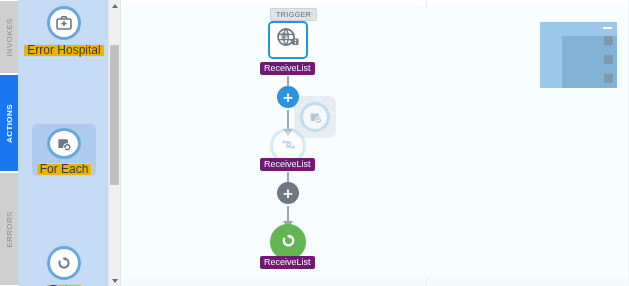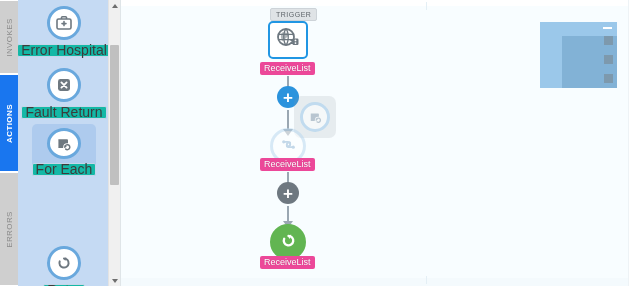--- a/index.html
+++ b/index.html
@@ -96,23 +96,23 @@
     background: #ffffff;
     border: 3px solid #69a8dd;
     box-sizing: border-box;
     display: flex;
     align-items: center;
     justify-content: center;
   }
   .pi-icon svg { display:block; }
   .pi-label {
     margin-top: 4px;
-    font-size: 14px;
+    font-size: 12px;
     color: #3c3c3c;
-    background: #14b8a6;
+    background: #eab308;
     border: 1px solid #c6d6e8;
     border-radius: 2px;
     padding: 1px 3px;
     white-space: nowrap;
     line-height: 9px;
     text-align: center;
   }
 
   
   .pal-scroll {
@@ -201,21 +201,21 @@
     border: 2px solid #2196e3;
     border-radius: 5px;
     box-sizing: border-box;
     display: flex; align-items: center; justify-content: center;
   }
 
   .node-label {
     position: absolute;
     font-size: 9px;
     color: #ffffff;
-    background: #ec4899;
+    background: #701a75;
     border-radius: 2px;
     padding: 1px 4px;
     line-height: 11px;
     white-space: nowrap;
     text-shadow: 0 0 1px rgba(0,0,0,.25);
   }
   #label-1 { left: 12px; top: 62px; }
   #label-2 { left: 12px; top: 158px; }
   #label-3 { left: 12px; top: 256px; }
 
@@ -363,29 +363,20 @@
         <div class="pi-icon">
           <svg width="20" height="20" viewBox="0 0 20 20">
             <rect x="3" y="6" width="14" height="10" rx="1.6" fill="none" stroke="#6e7880" stroke-width="1.6"></rect>
             <path d="M7.5 6V4.6c0-.5.4-.9.9-.9h3.2c.5 0 .9.4.9.9V6" fill="none" stroke="#6e7880" stroke-width="1.6"></path>
             <path d="M10 8.6v4M8 10.6h4" stroke="#6e7880" stroke-width="1.6" stroke-linecap="round"></path>
           </svg>
         </div>
         <div class="pi-label">Error Hospital</div>
       </div>
 
-      <div class="palette-item" style="top:64px;">
-        <div class="pi-icon">
-          <svg width="20" height="20" viewBox="0 0 20 20">
-            <rect x="4" y="4" width="12" height="12" rx="2.4" fill="#6e7880"></rect>
-            <path d="M7.4 7.4l5.2 5.2M12.6 7.4l-5.2 5.2" stroke="#ffffff" stroke-width="1.8" stroke-linecap="round"></path>
-          </svg>
-        </div>
-        <div class="pi-label">Fault Return</div>
-      </div>
 
       <div class="palette-item selected" style="top:124px; height:52px;">
         <div class="pi-icon">
           <svg width="20" height="20" viewBox="0 0 20 20">
             <path d="M4.4 5.2h8.4c.7 0 1.2.5 1.2 1.2v6.4c0 .7-.5 1.2-1.2 1.2H4.4" fill="#6e7880"></path>
             <circle cx="13.2" cy="13.2" r="4" fill="#ffffff"></circle>
             <path d="M10.8 13.2a2.5 2.5 0 1 1 .9 1.9" fill="none" stroke="#6e7880" stroke-width="1.5" stroke-linecap="round"></path>
             <path d="M10.2 11.2l.8 2.1 2-.7z" fill="#6e7880"></path>
           </svg>
         </div>

